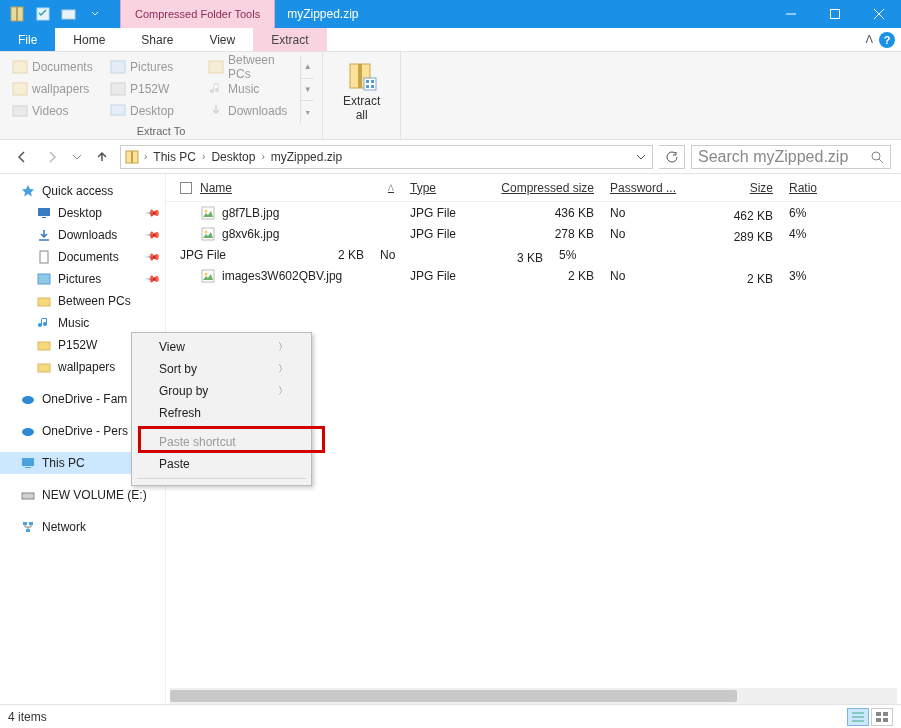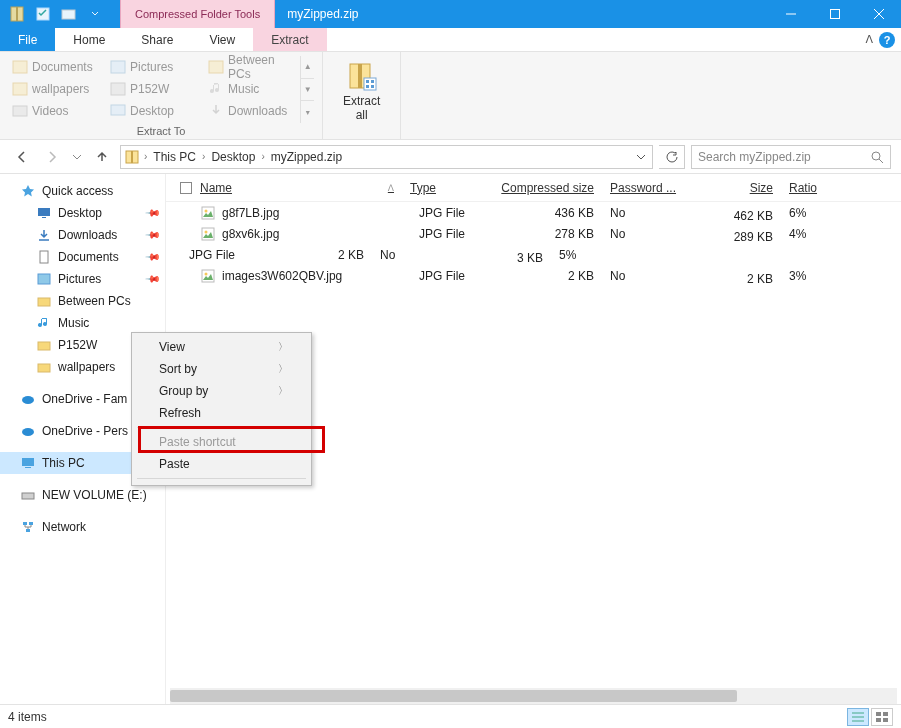--- a/index.html
+++ b/index.html
@@ -40,21 +40,21 @@
 .nav-arrow { width: 24px; height: 24px; display: flex; align-items: center; justify-content: center; color: #7a7a7a; }
 .nav-arrow.enabled { color: #333; }
 .breadbox { flex: 1; height: 24px; border: 1px solid #ccc; display: flex; align-items: center; background:#fff;}
 .bb-icon { width: 22px; display: flex; align-items: center; justify-content: center; }
 .crumb { display: flex; align-items: center; padding: 0 5px; color: #333; font-size: 12px; }
 .crumb-sep { color: #777; padding: 0 1px; font-size:10px;}
 .breadbox-right { margin-left:auto; display:flex; align-items:center;}
 .bb-btn { width: 22px; height: 22px; display: flex; align-items: center; justify-content: center; color: #555; }
 .refresh-btn { width: 26px; height:24px; border:1px solid #ccc; border-left:none; display:flex; align-items:center; justify-content:center; color:#555;}
 .searchbox { width: 200px; height: 24px; border: 1px solid #ccc; display: flex; align-items: center; padding: 0 6px; color: #888; background:#fff;}
-.searchbox span { flex: 1; font-size: 12px; }
+.searchbox span { flex: 1; font-size: 16px; }
 
 
 .body { position: absolute; top: 174px; bottom: 24px; left: 0; right: 0; display: flex; }
 .sidebar { width: 165px; padding: 6px 0; overflow: hidden; }
 .tree-item { display: flex; align-items: center; height: 22px; padding-left: 20px; gap: 6px; color: #222; font-size: 12px; position: relative; }
 .tree-item.child { padding-left: 36px; }
 .tree-item .pin { margin-left:auto; margin-right:6px; color:#999; font-size:10px; transform: rotate(45deg);}
 .tree-item.selected { background: #cce8ff; }
 .tree-group-gap { height: 10px; }
 
@@ -65,21 +65,21 @@
 .col.type { width: 80px; }
 .col.csize { width: 120px; text-align: right;}
 .col.pwd { width: 84px; }
 .col.size { width: 95px; text-align: right; }
 .col.ratio { width: 60px; }
 .chk { width: 12px; height: 12px; border: 1px solid #888; display: inline-block; }
 .rows { flex:1; overflow:hidden;}
 .row { height: 21px; display: flex; align-items: center; padding-left: 6px; font-size: 12px; color:#222;}
 .row .cell { padding: 0 8px; }
 .row .name { width: 230px; display:flex; align-items:center; gap:6px; padding-left:28px;}
-.row .type { width: 80px; text-align: center; }
+.row .type { width: 80px; }
 .row .csize { width: 120px; text-align:right;}
 .row .pwd { width: 84px; }
 .row .size { width: 95px; text-align:right;margin-top:7px; }
 .row .ratio { width: 60px; }
 
 .hscroll { height: 16px; background:#f0f0f0; display:flex; align-items:center; position:absolute; bottom:0; left:4px; right:4px;}
 .hscroll-track { flex:1; height:16px; background:#f0f0f0; position:relative;}
 .hscroll-thumb { position:absolute; left:0; width:78%; top:2px; bottom:2px; background:#c8c8c8; border-radius:2px;}
 
 

